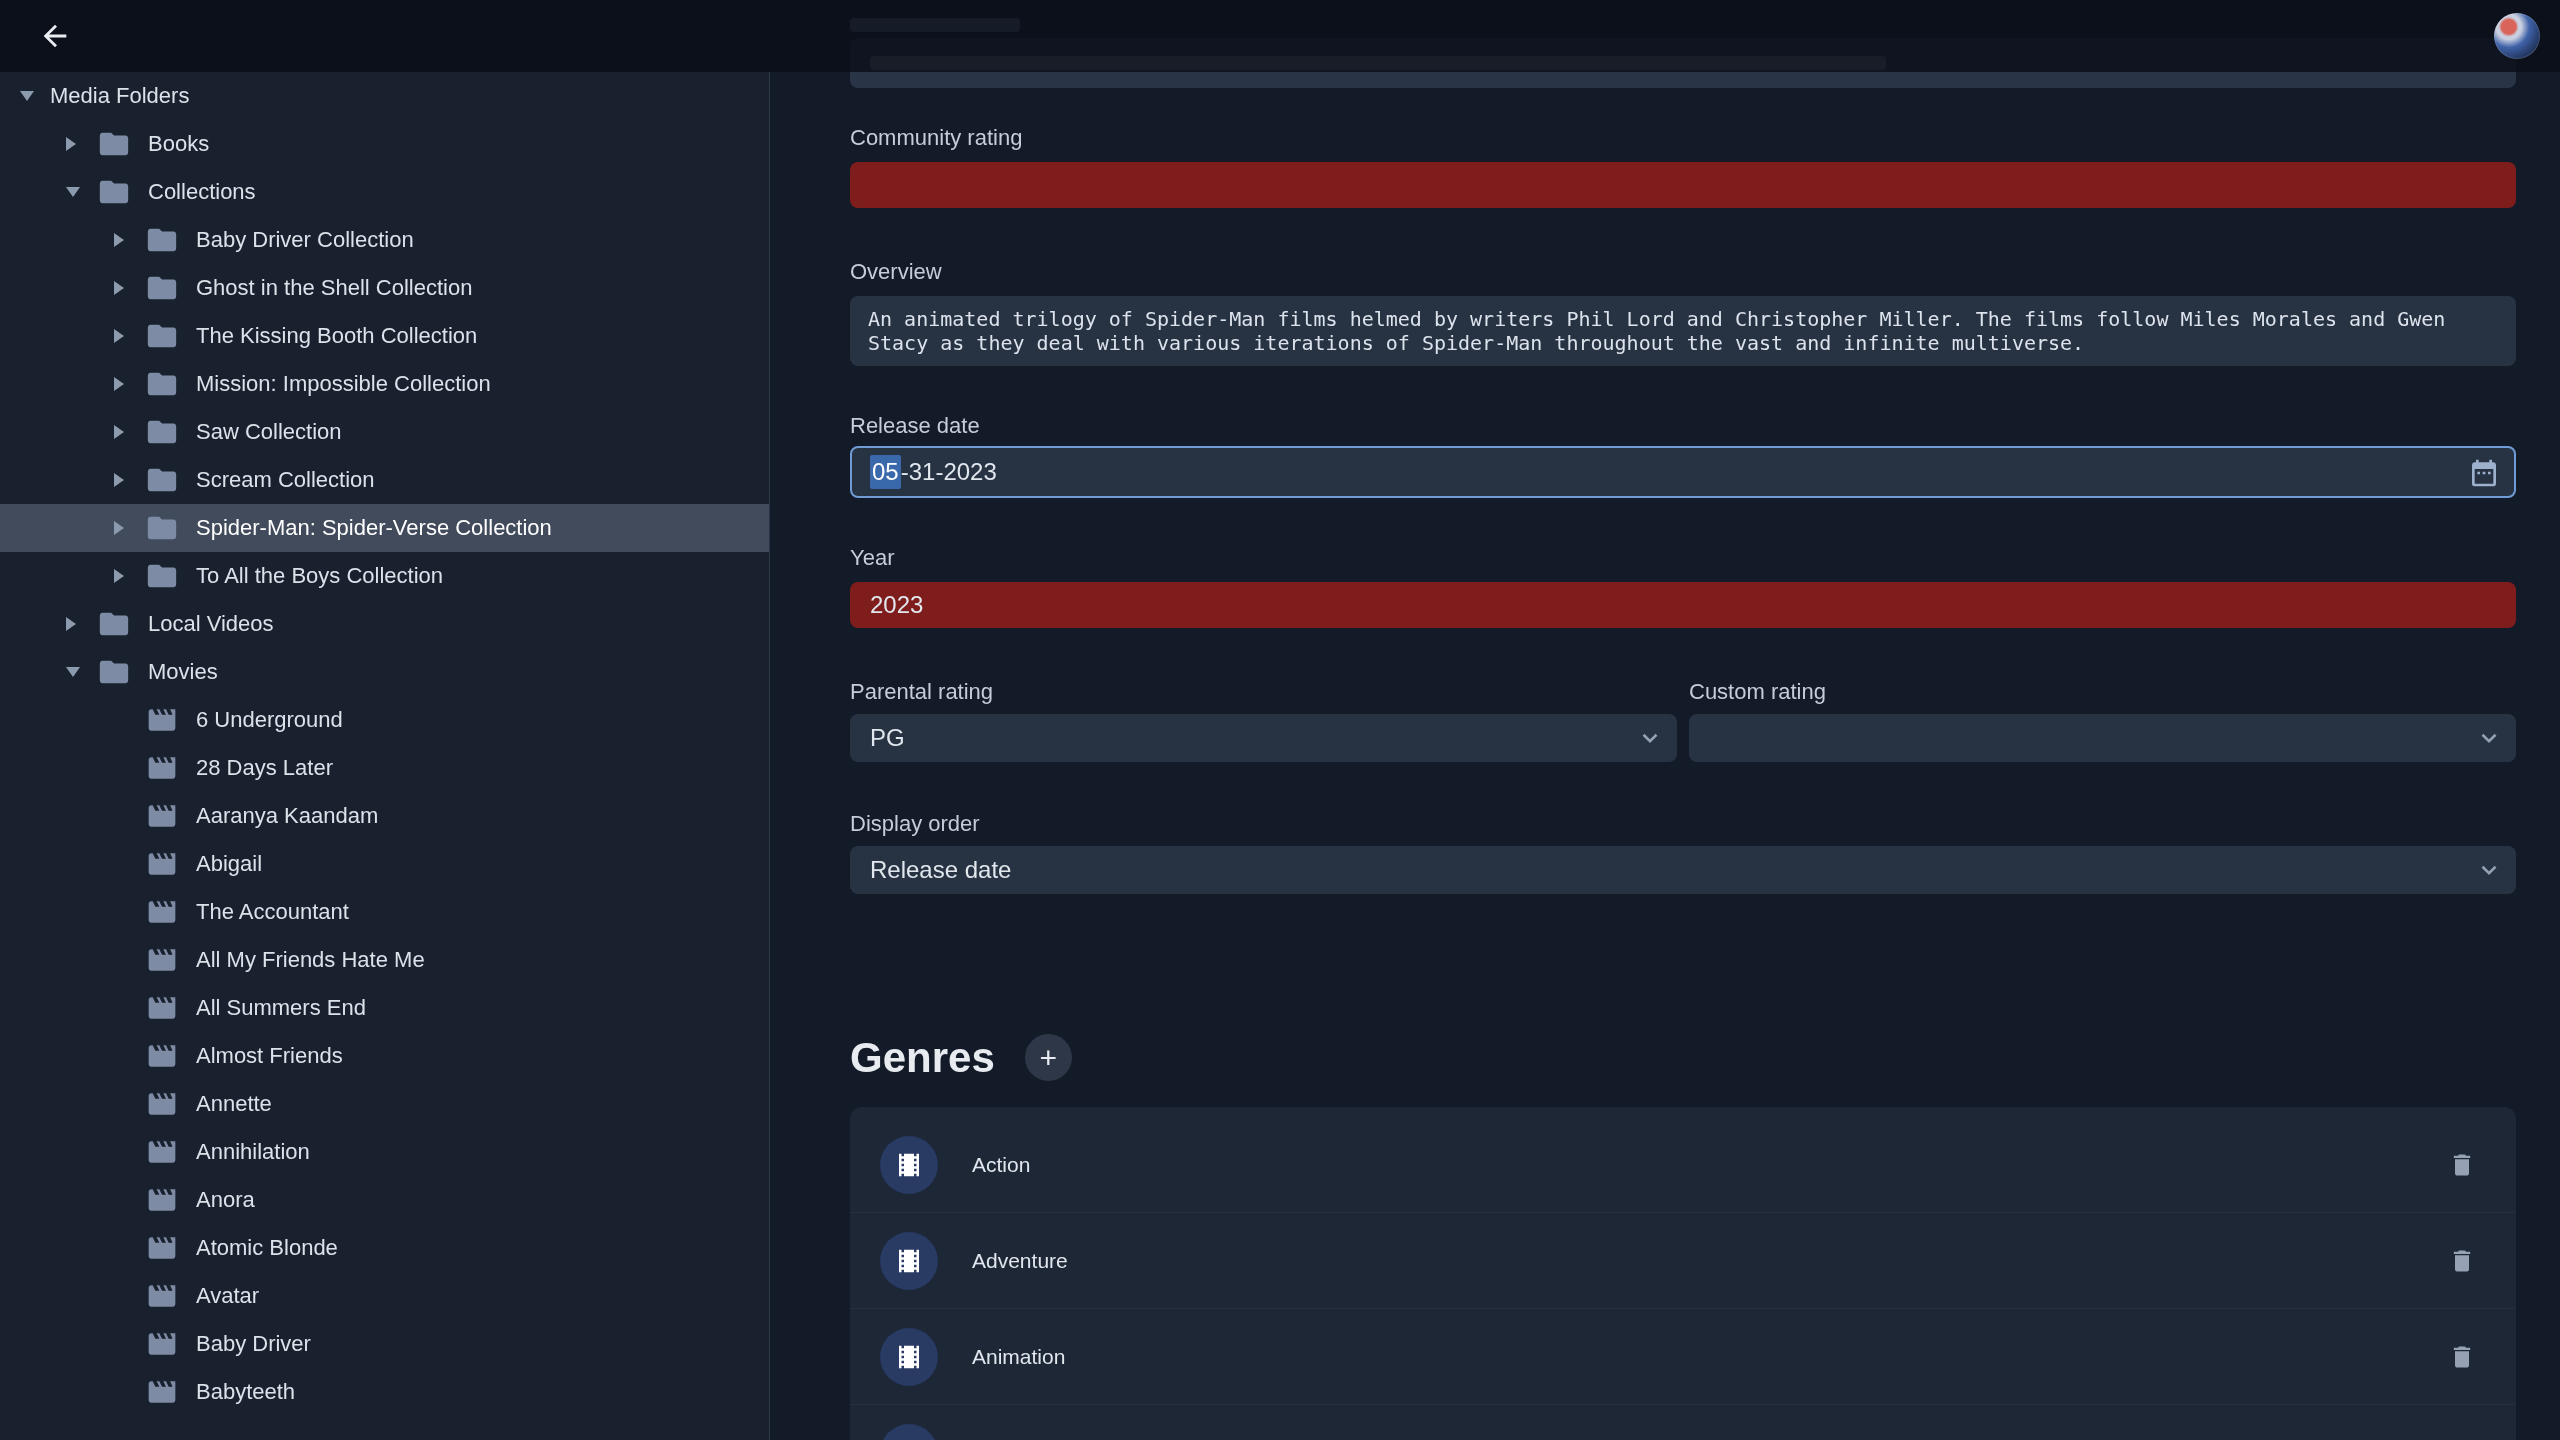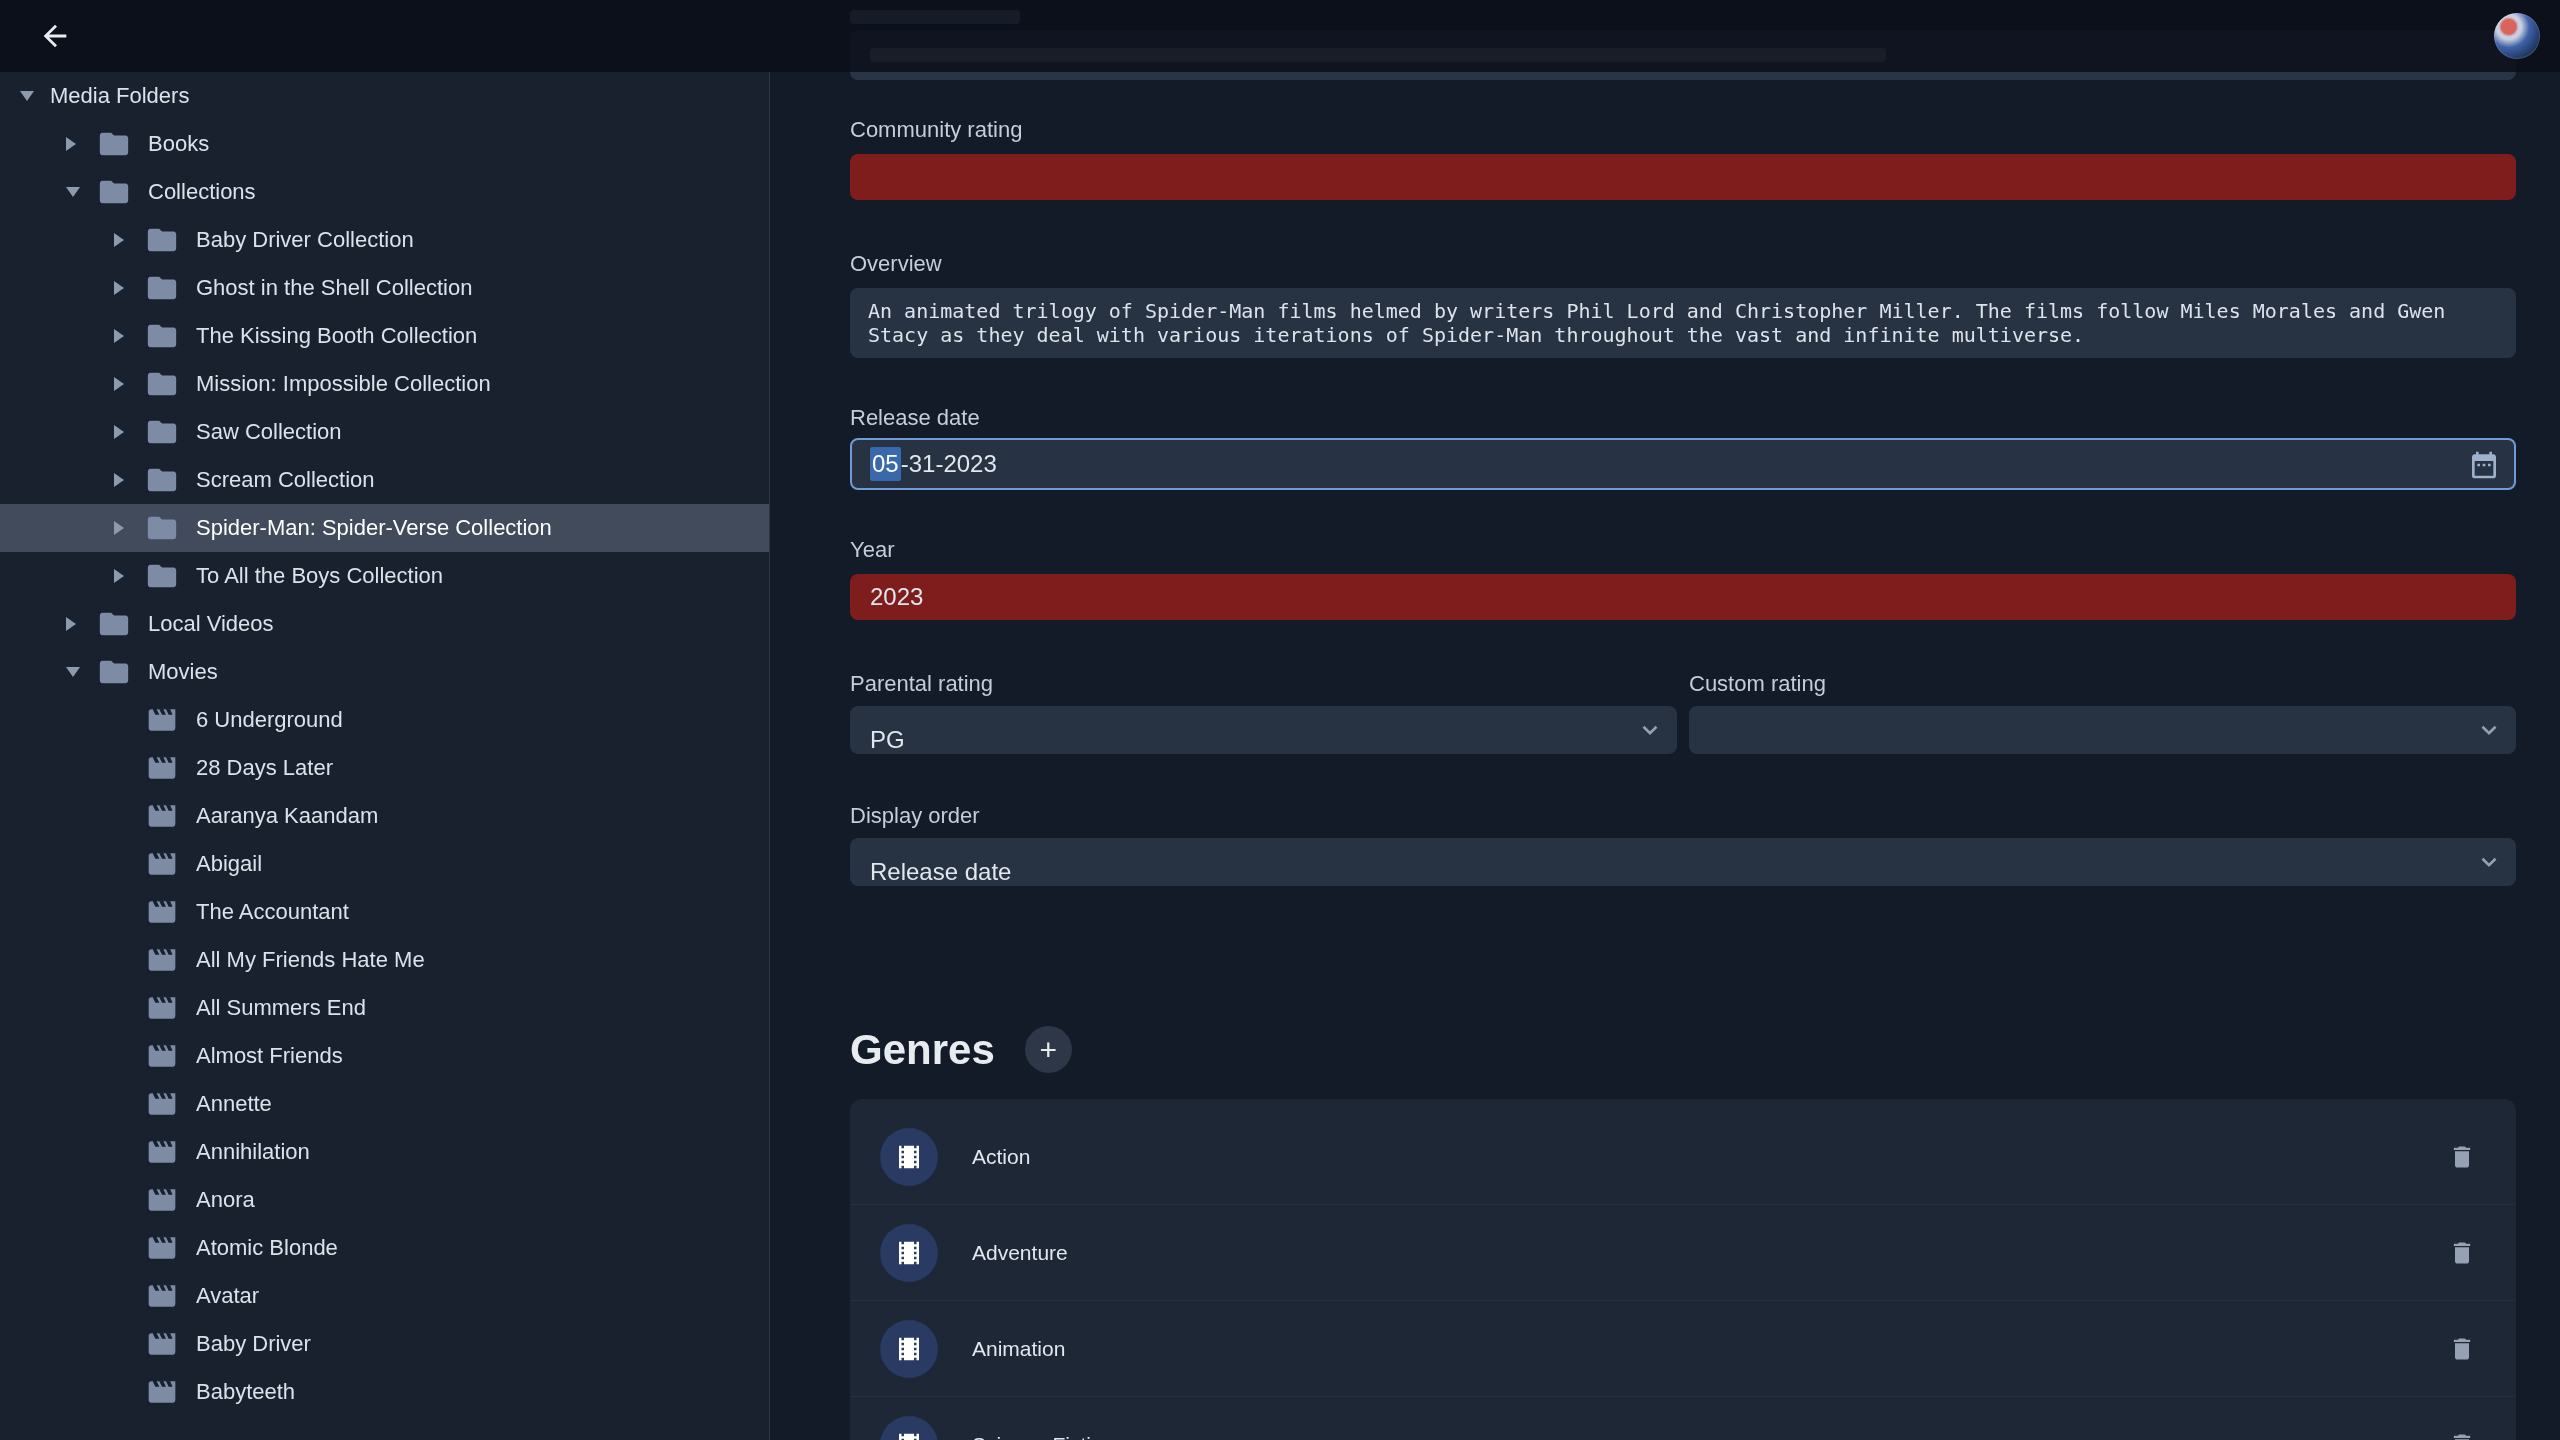--- a/index.html
+++ b/index.html
@@ -33,21 +33,21 @@
   .caret{width:30px;flex:0 0 30px;display:flex;align-items:center;}
   .caret-right .caret::before{content:"";border-left:10px solid #8c9aae;border-top:7px solid transparent;border-bottom:7px solid transparent;}
   .caret-down  .caret::before{content:"";border-top:10px solid #8c9aae;border-left:7px solid transparent;border-right:7px solid transparent;}
   .tree-icon{width:36px;flex:0 0 36px;height:36px;margin-right:16px;display:none;align-items:center;justify-content:center;}
   .icon-folder .tree-icon.folder{display:flex;}
   .icon-movie  .tree-icon.movie{display:flex;}
   .tree-label{font-size:22px;color:#dce2ea;text-align:right;}
   
   .main{
     position:absolute;top:0;left:770px;right:0;bottom:0;z-index:1;
-    padding:8px 44px 0 80px;overflow:hidden;background:#131a28;
+    padding:16px 44px 0 80px;overflow:hidden;background:#131a28;
   }
   .partial-label{width:170px;height:14px;background:rgba(190,200,215,0.45);border-radius:4px;margin-top:2px;}
   .partial-input{height:50px;background:#2a3447;border-radius:8px;margin-top:6px;position:relative;}
   .partial-input .textline{position:absolute;left:20px;top:18px;width:61%;height:14px;background:rgba(205,215,228,0.38);border-radius:4px;}
   .field-label{font-size:22px;line-height:28px;color:#c6cdd8;}
   .lbl-community{margin-top:36px;}
   .lbl-overview{margin-top:50px;}
   .lbl-release{margin-top:46px;}
   .lbl-year{margin-top:46px;}
   .lbl-display{margin-top:0;}
@@ -62,21 +62,21 @@
     font-family:"DejaVu Sans Mono",monospace;font-size:20px;line-height:24px;color:#dde3ec;outline:none;
   }
   .release-input{
     position:relative;display:flex;align-items:center;height:52px;box-sizing:border-box;margin-top:6px;
     border:2px solid #6f9bd6;border-radius:8px;background:#273243;padding:0 60px 0 18px;
     font-size:24px;color:#e2e7ee;cursor:text;
   }
   .release-input .sel{background:#3a69ab;color:#fff;border-radius:2px;padding:3px 2px;}
   .cal-icon{position:absolute;right:14px;top:9px;cursor:pointer;}
   .select{
-    position:relative;display:flex;align-items:flex-end;height:48px;box-sizing:border-box;margin-top:8px;
+    position:relative;display:flex;align-items:center;height:48px;box-sizing:border-box;margin-top:8px;
     background:#273243;border-radius:8px;padding:0 60px 0 20px;font-size:24px;color:#e2e7ee;cursor:pointer;
   }
   .select .chevron{position:absolute;right:14px;top:11px;}
   .rating-row{display:flex;gap:12px;margin-top:50px;}
   .rating-row .col{flex:1;min-width:0;}
   .display-block{margin-top:48px;}
   
   .genres-header{display:flex;align-items:center;margin-top:140px;}
   .section-title{font-size:42px;line-height:38px;font-weight:600;color:#e8ecf1;}
   .add-genre{

